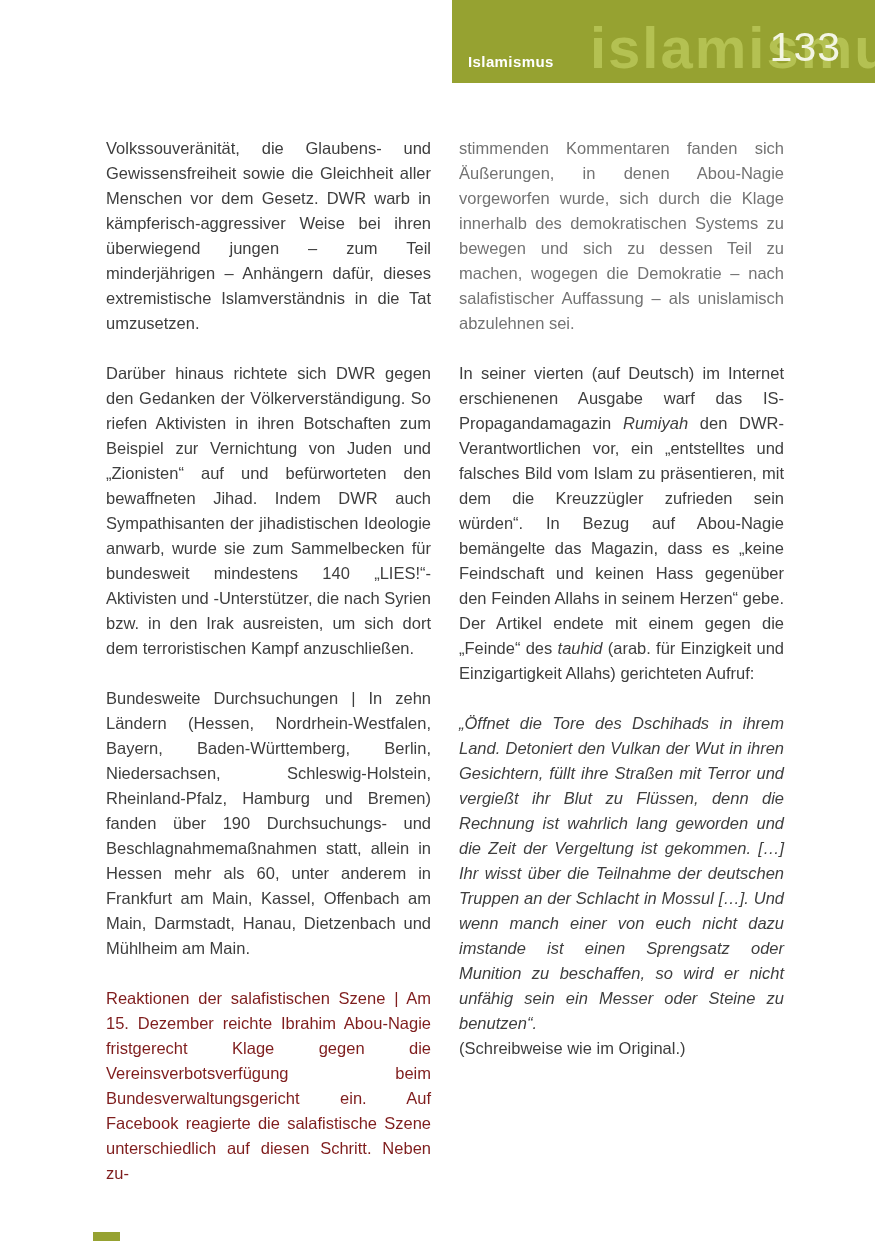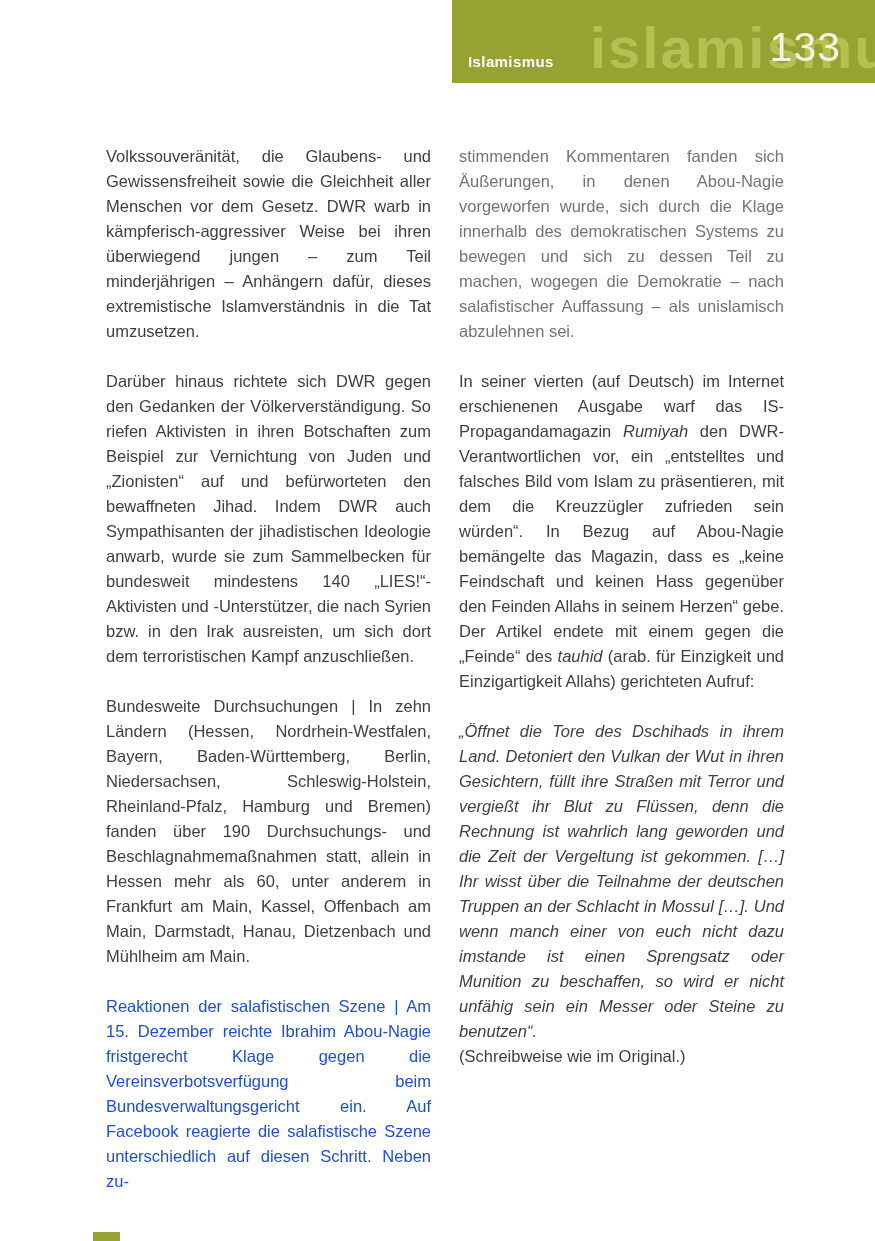--- a/index.html
+++ b/index.html
@@ -39,21 +39,21 @@
     background:var(--accent, #96a231);
   }
 
   
   .columns {
     position:absolute; left:106px; top:136px;
     display:flex; gap:28px;
   }
   .col { width:325px; }
   .para {
-    margin:8px 0 25px 0;
+    margin:0 0 25px 0;
     font-size:16.5px; line-height:25px;
     color:#3e3e3e;
     text-align:justify;
     hyphens:auto;
     -webkit-hyphens:auto;
   }
   .para .bold   { font-weight:normal; }
   .para .italic { font-style:italic; }
   .para .normal { font-style:normal; font-weight:normal; }
 </style>
@@ -66,21 +66,21 @@
     <div class="watermark">islamismus</div>
     <div class="section-label">Islamismus</div>
     <div class="page-number">133</div>
   </div>
 
   <div class="columns">
     <div class="col" id="col-left">
         <p class="para" style="color: rgb(62, 62, 62);"><span class="normal">Volkssouveränität, die Glaubens- und Gewissensfreiheit sowie die Gleichheit aller Menschen vor dem Gesetz. DWR warb in kämpferisch-aggressiver Weise bei ihren überwiegend jungen – zum Teil minderjährigen – Anhängern dafür, dieses extremistische Islamverständnis in die Tat umzusetzen.</span></p>
         <p class="para" style="color: rgb(62, 62, 62);"><span class="normal">Darüber hinaus richtete sich DWR gegen den Gedanken der Völkerverständigung. So riefen Aktivisten in ihren Botschaften zum Beispiel zur Vernichtung von Juden und „Zionisten“ auf und befürworteten den bewaffneten Jihad. Indem DWR auch Sympathisanten der jihadistischen Ideologie anwarb, wurde sie zum Sammelbecken für bundesweit mindestens 140 „LIES!“-Aktivisten und -Unterstützer, die nach Syrien bzw. in den Irak ausreisten, um sich dort dem terroristischen Kampf anzuschließen.</span></p>
         <p class="para" style="color: rgb(62, 62, 62);"><span class="bold">Bundesweite Durchsuchungen | </span><span class="normal">In zehn Ländern (Hessen, Nordrhein-Westfalen, Bayern, Baden-Württemberg, Berlin, Niedersachsen, Schleswig-Holstein, Rheinland-Pfalz, Hamburg und Bremen) fanden über 190 Durchsuchungs- und Beschlagnahmemaßnahmen statt, allein in Hessen mehr als 60, unter anderem in Frankfurt am Main, Kassel, Offenbach am Main, Darmstadt, Hanau, Dietzenbach und Mühlheim am Main.</span></p>
-        <p class="para" style="color: #1d4ed8;"><span class="bold">Reaktionen der salafistischen Szene | </span><span class="normal">Am 15. Dezember reichte Ibrahim Abou-Nagie fristgerecht Klage gegen die Vereinsverbotsverfügung beim Bundesverwaltungsgericht ein. Auf Facebook reagierte die salafistische Szene unterschiedlich auf diesen Schritt. Neben zu-</span></p>
+        <p class="para" style="color: #7f1d1d;"><span class="bold">Reaktionen der salafistischen Szene | </span><span class="normal">Am 15. Dezember reichte Ibrahim Abou-Nagie fristgerecht Klage gegen die Vereinsverbotsverfügung beim Bundesverwaltungsgericht ein. Auf Facebook reagierte die salafistische Szene unterschiedlich auf diesen Schritt. Neben zu-</span></p>
       </div>
     <div class="col" id="col-right">
         <p class="para" style="color: #737373;"><span class="normal">stimmenden Kommentaren fanden sich Äußerungen, in denen Abou-Nagie vorgeworfen wurde, sich durch die Klage innerhalb des demokratischen Systems zu bewegen und sich zu dessen Teil zu machen, wogegen die Demokratie – nach salafistischer Auffassung – als unislamisch abzulehnen sei.</span></p>
         <p class="para" style="color: rgb(62, 62, 62);"><span class="normal">In seiner vierten (auf Deutsch) im Internet erschienenen Ausgabe warf das IS-Propagandamagazin </span><span class="italic">Rumiyah</span><span class="normal"> den DWR-Verantwortlichen vor, ein „entstelltes und falsches Bild vom Islam zu präsentieren, mit dem die Kreuzzügler zufrieden sein würden“. In Bezug auf Abou-Nagie bemängelte das Magazin, dass es „keine Feindschaft und keinen Hass gegenüber den Feinden Allahs in seinem Herzen“ gebe. Der Artikel endete mit einem gegen die „Feinde“ des </span><span class="italic">tauhid</span><span class="normal"> (arab. für Einzigkeit und Einzigartigkeit Allahs) gerichteten Aufruf:</span></p>
         <p class="para" style="color: rgb(62, 62, 62);"><span class="italic">„Öffnet die Tore des Dschihads in ihrem Land. Detoniert den Vulkan der Wut in ihren Gesichtern, füllt ihre Straßen mit Terror und vergießt ihr Blut zu Flüssen, denn die Rechnung ist wahrlich lang geworden und die Zeit der Vergeltung ist gekommen. […] Ihr wisst über die Teilnahme der deutschen Truppen an der Schlacht in Mossul […]. Und wenn manch einer von euch nicht dazu imstande ist einen Sprengsatz oder Munition zu beschaffen, so wird er nicht unfähig sein ein Messer oder Steine zu benutzen“.</span><br><span class="normal">(Schreibweise wie im Original.)</span></p>
       </div>
   </div>
 
   <div class="footer-mark"></div>
 

